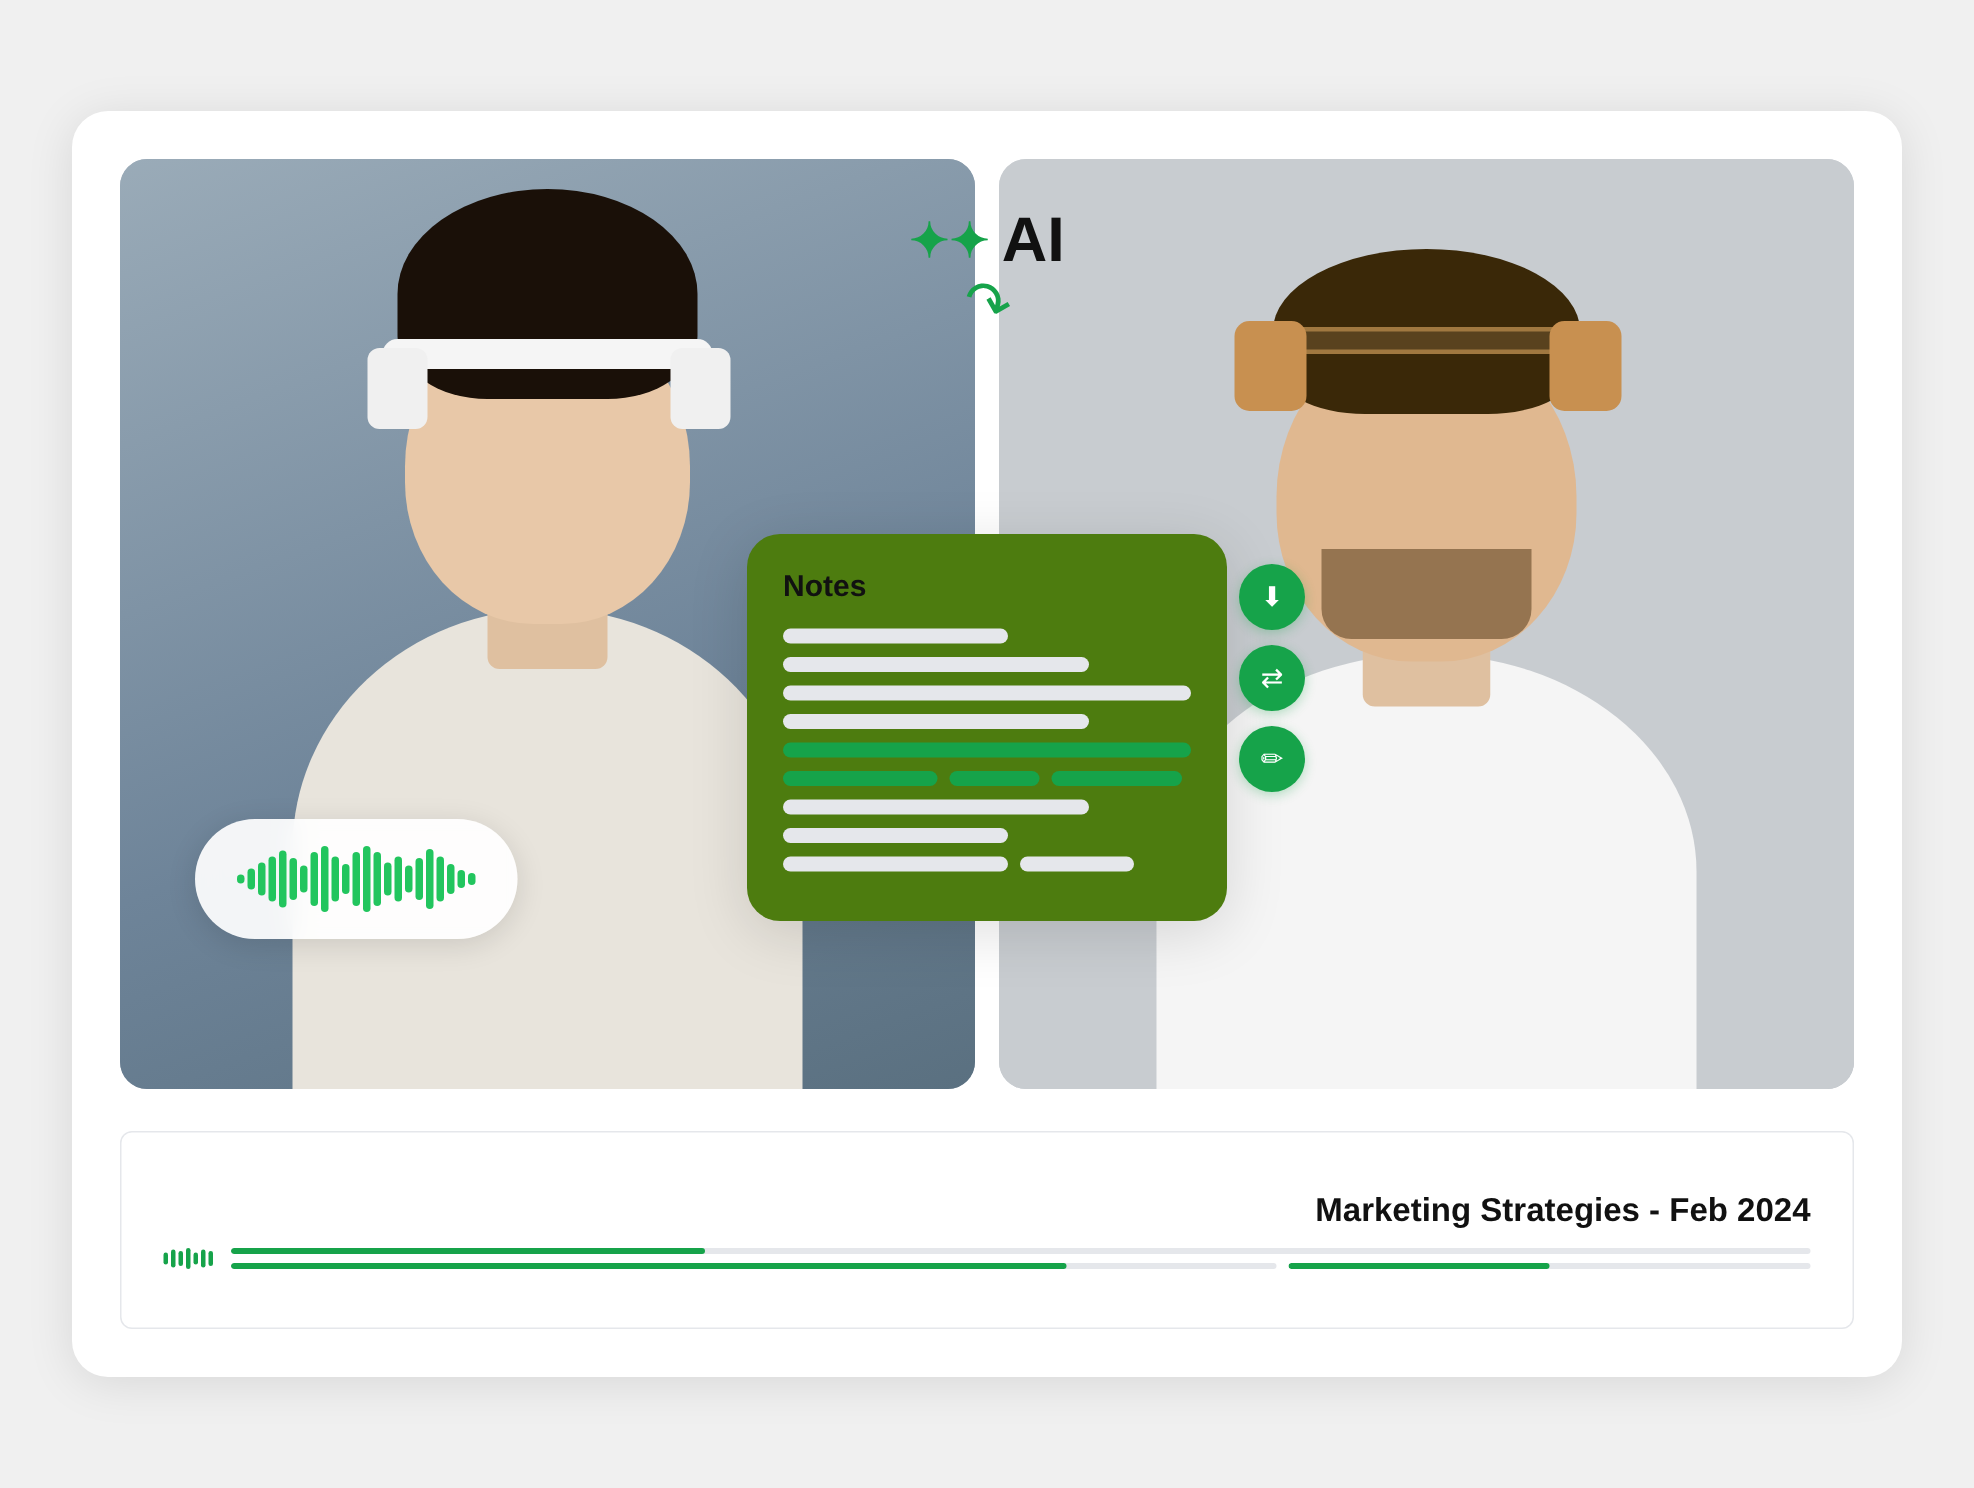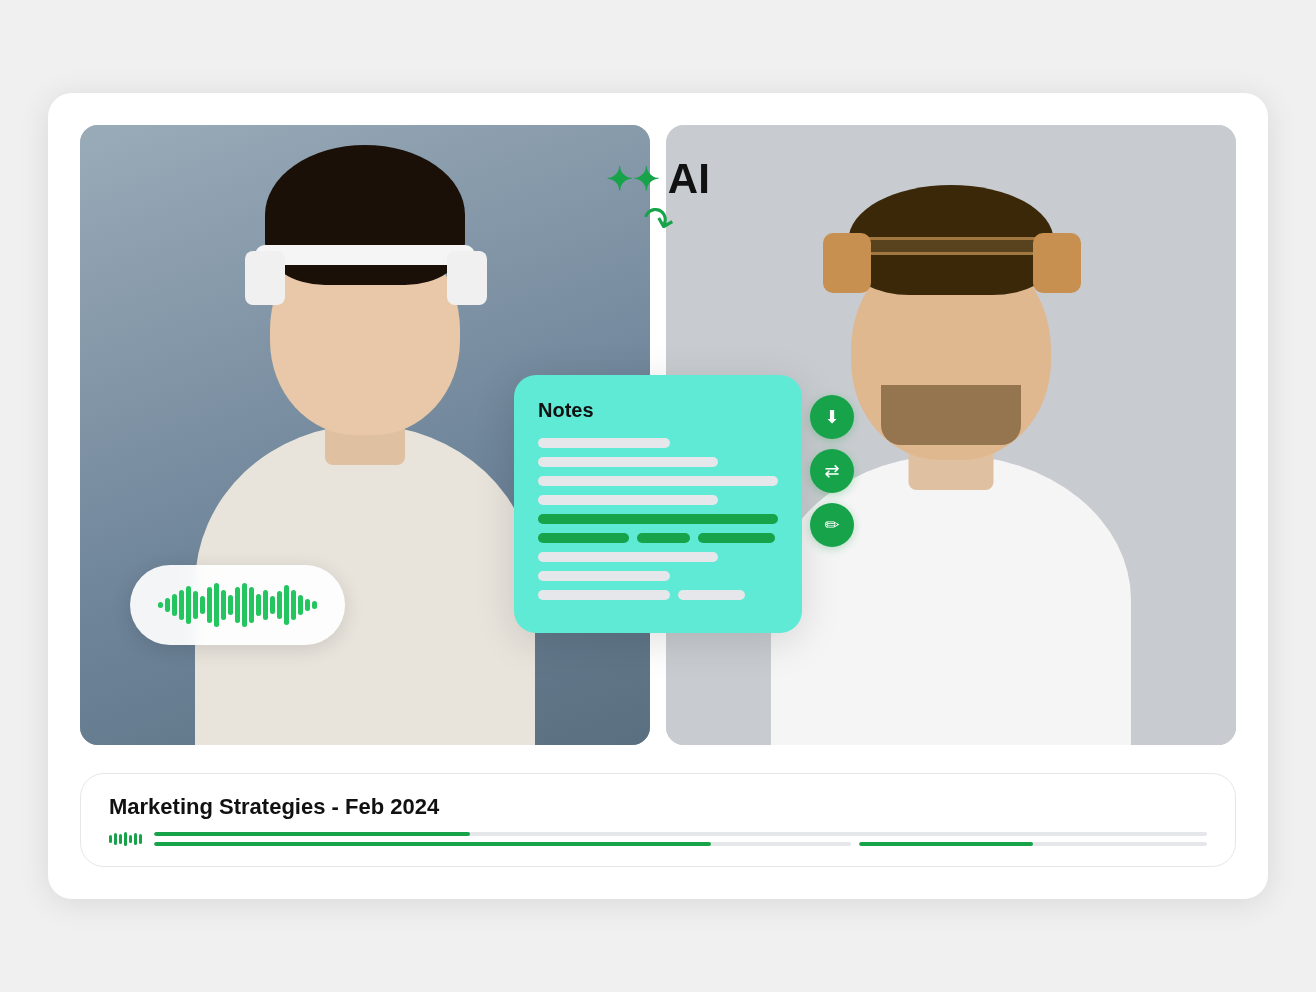--- a/index.html
+++ b/index.html
@@ -100,22 +100,22 @@
       display: block;
       text-align: center;
     }
 
     
     .notes-card {
       position: absolute;
       top: 120px;
       left: 50%;
       transform: translateX(-50%);
-      width: 288px;
-      background: #5eead4;
+      width: 320px;
+      background: #4d7c0f;
       border-radius: 22px;
       padding: 24px 24px 24px 24px;
       box-shadow: 0 8px 40px rgba(0,0,0,0.13);
       z-index: 15;
     }
     .notes-title {
       font-size: 20px;
       font-weight: 700;
       color: #111;
       margin-bottom: 16px;
@@ -158,22 +158,23 @@
       justify-content: center;
       color: #fff;
       font-size: 18px;
       box-shadow: 0 2px 8px rgba(22,163,74,0.3);
       cursor: pointer;
     }
 
     
     .bottom-section {
       border: 1px solid #e5e7eb;
-      border-radius: 24px;
-      padding: 20px 28px;
+      border-radius: 8px;
+      padding: 39px 28px;
+      text-align: right;
     }
     .meeting-title {
       font-size: 22px;
       font-weight: 600;
       color: #111;
       margin-bottom: 12px;
     }
     .speaker-row {
       display: flex;
       align-items: center;

